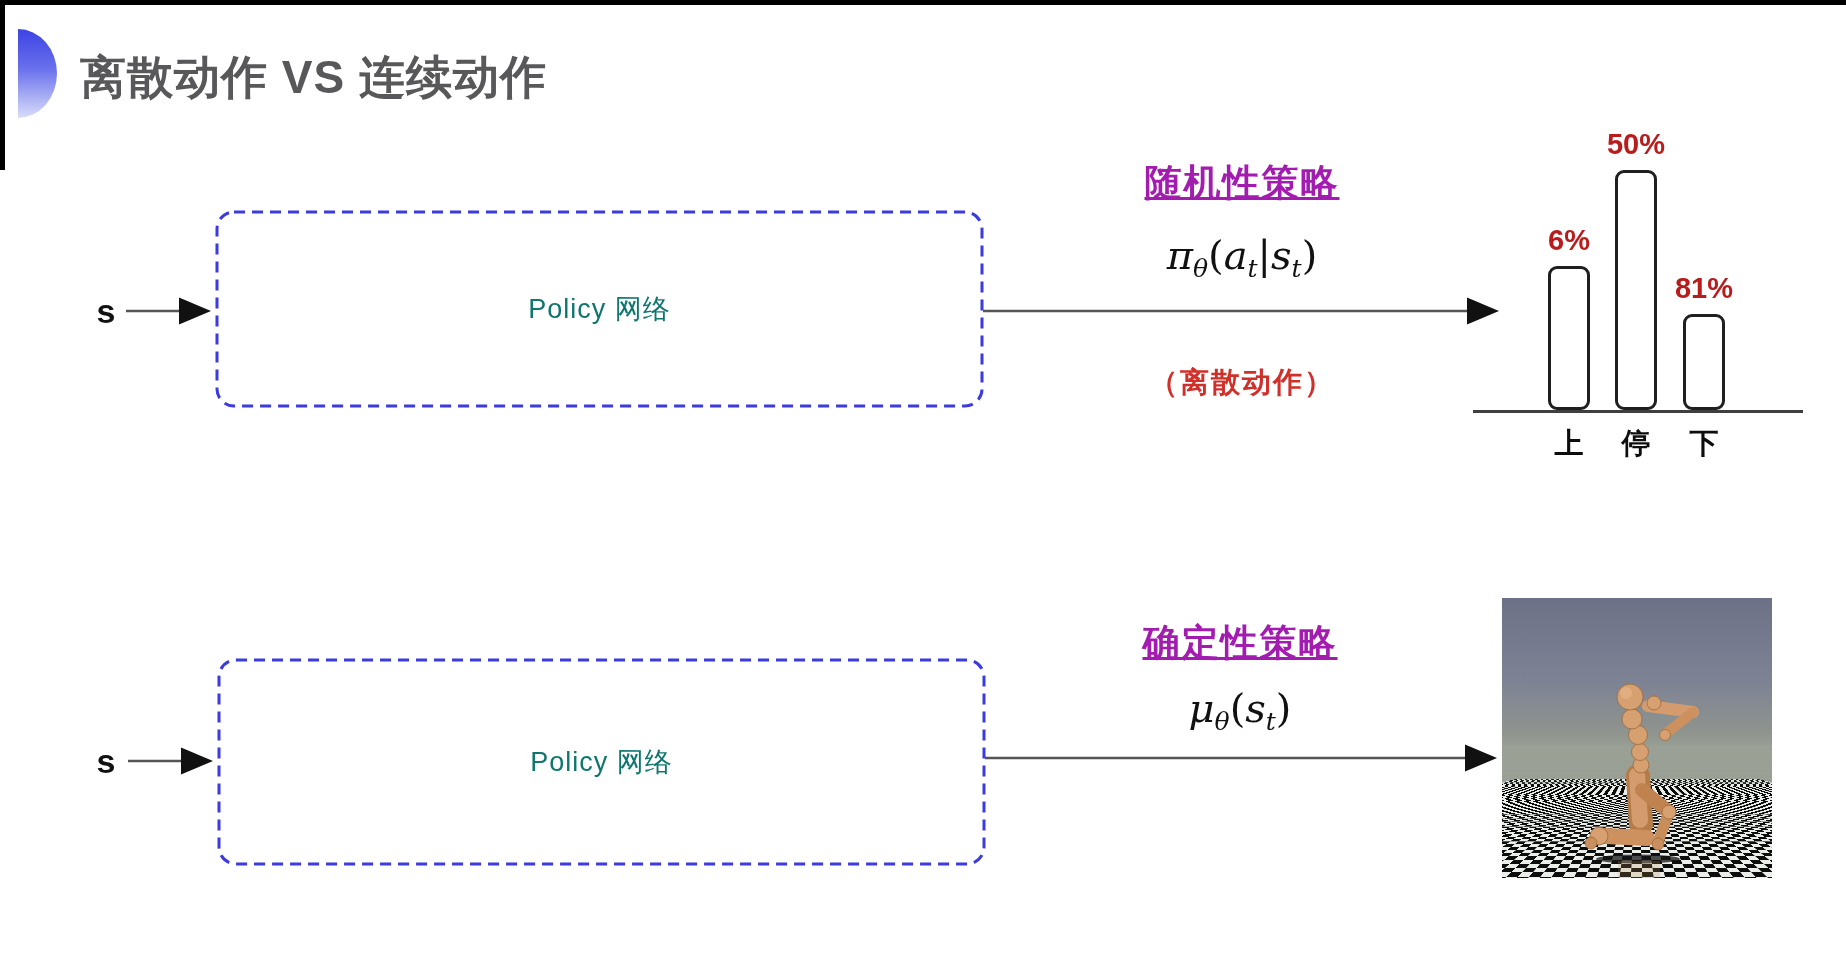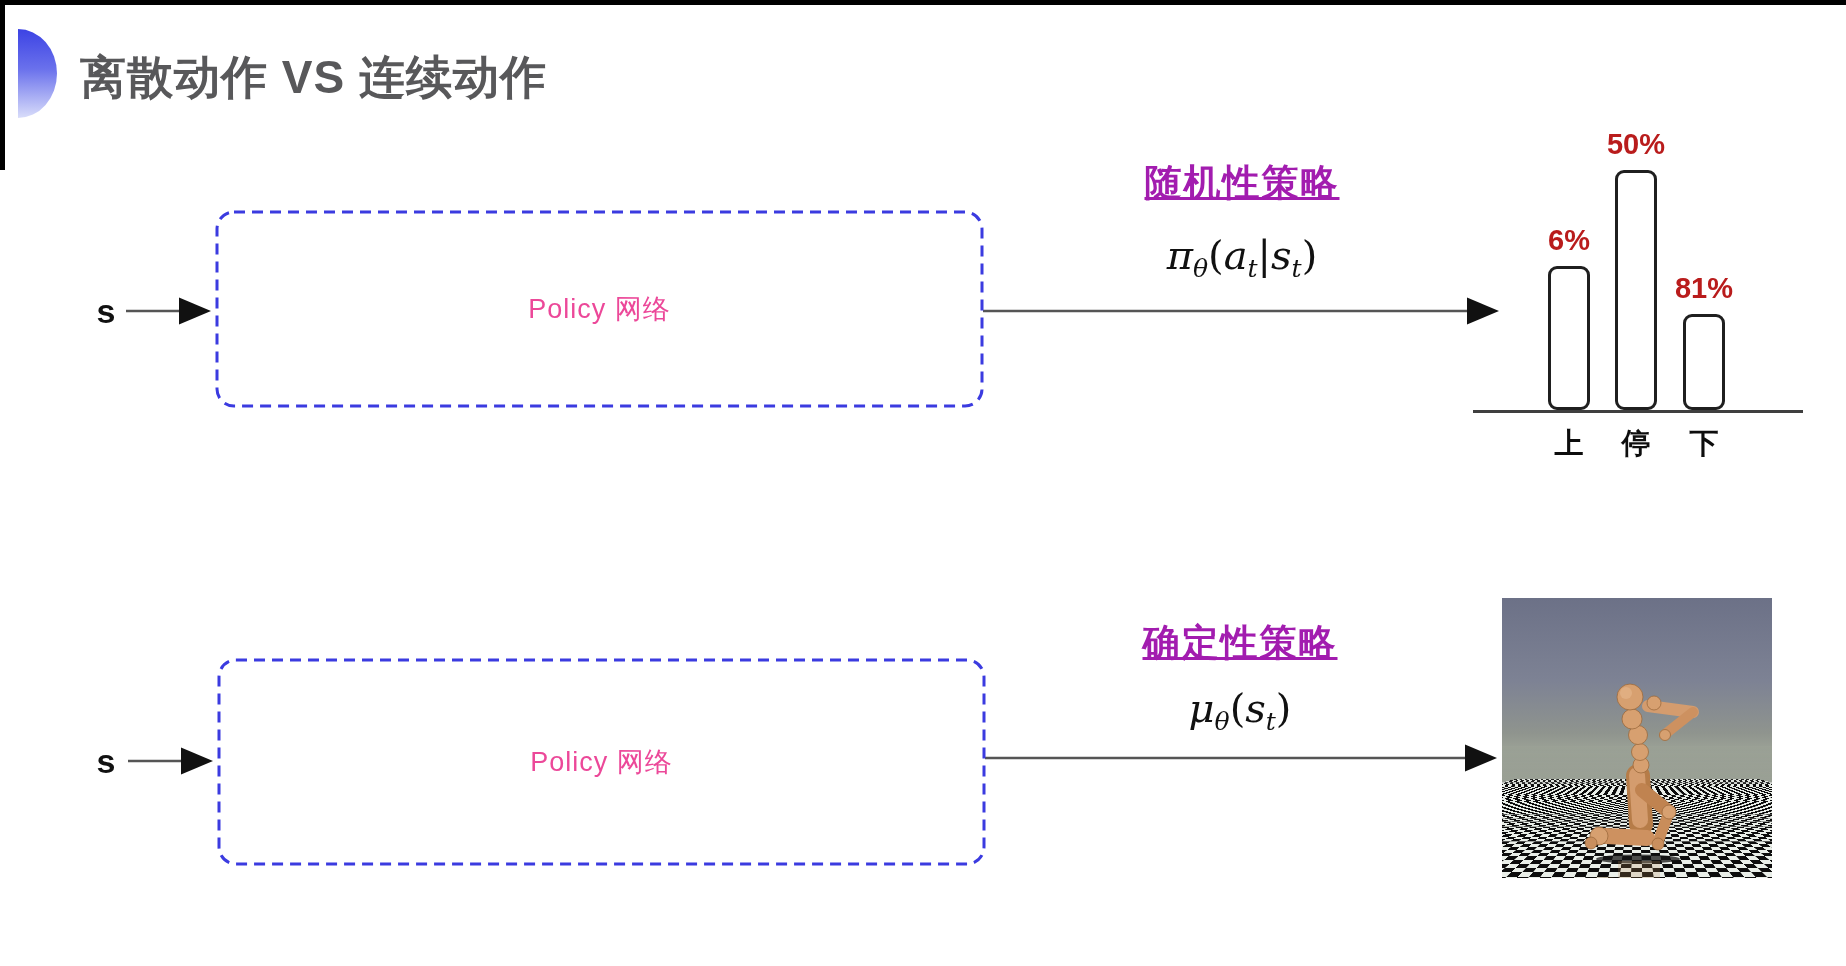--- a/index.html
+++ b/index.html
@@ -14,21 +14,21 @@
   
   .leaf{left:18px;top:29px;width:39px;height:89px;
     border-radius:0 100% 100% 0 / 0 50% 50% 0;
     background:linear-gradient(180deg,#3c43e4 0%,#6a71ec 45%,#d9ddfa 100%);}
   .page-title{left:80px;top:50px;font-size:46px;line-height:54px;font-weight:600;
     color:#58585a;letter-spacing:1px;white-space:nowrap;}
   
   .s-label{width:40px;text-align:center;font-size:34px;font-weight:600;color:#111;line-height:36px;}
   
   .box-label{display:flex;align-items:center;justify-content:center;
-    font-size:27px;color:#ec4899;font-weight:400;letter-spacing:1px;}
+    font-size:27px;color:#0f766e;font-weight:400;letter-spacing:1px;}
   
   .col-text{width:340px;text-align:center;white-space:nowrap;}
   .policy-title{font-size:37px;line-height:40px;font-weight:600;color:#a21caf;letter-spacing:2px;text-decoration:underline;}
   .policy-red{font-size:29px;line-height:32px;font-weight:600;color:#d0302a;letter-spacing:2px;}
   .formula{font-family:"DejaVu Serif","Liberation Serif",serif;font-size:40px;line-height:44px;color:#111;}
   .formula .fit{font-style:italic;}
   .formula .fup{font-style:normal;}
   .formula .fsub{font-style:italic;font-size:25px;vertical-align:-8px;}
   
   #bar-chart{left:1473px;top:115px;width:330px;height:345px;}
@@ -78,20 +78,21 @@
     <line x1="128" y1="761" x2="208" y2="761" stroke="#555" stroke-width="2.5" marker-end="url(#ah)"></line>
     <line x1="985" y1="758" x2="1492" y2="758" stroke="#555" stroke-width="2.5" marker-end="url(#ah)"></line>
 
     <rect x="219" y="660" width="765" height="204" rx="17" fill="#ffffff" stroke="#3b3be0" stroke-width="3" stroke-dasharray="11 7"></rect>
   </svg>
 
   <div class="abs box-label" style="left:217px;top:212px;width:765px;height:194px;">Policy 网络</div>
 
   <div class="abs col-text policy-title" style="left:1072px;top:163px;">随机性策略</div>
   <div class="abs col-text formula" style="left:1072px;top:233px;" id="formula-1"><span class="fit">π</span><span class="fsub">θ</span><span class="fup">(</span><span class="fit">a</span><span class="fsub">t</span><span class="fup">|</span><span class="fit">s</span><span class="fsub">t</span><span class="fup">)</span></div>
+  <div class="abs col-text policy-red" style="left:1072px;top:366px;">（离散动作）</div>
 
   <div class="abs" id="bar-chart">
     <div class="axis-line"></div>
   <div class="bar" style="left: 75px; top: 151px; height: 144px;"></div>
       <div class="bar-value" style="left: 41px; top: 109px;">6%</div>
       <div class="bar-cat" style="left: 41px;">上</div>
       <div class="bar" style="left: 142px; top: 55px; height: 240px;"></div>
       <div class="bar-value" style="left: 108px; top: 13px;">50%</div>
       <div class="bar-cat" style="left: 108px;">停</div>
       <div class="bar" style="left: 210px; top: 199px; height: 96px;"></div>

